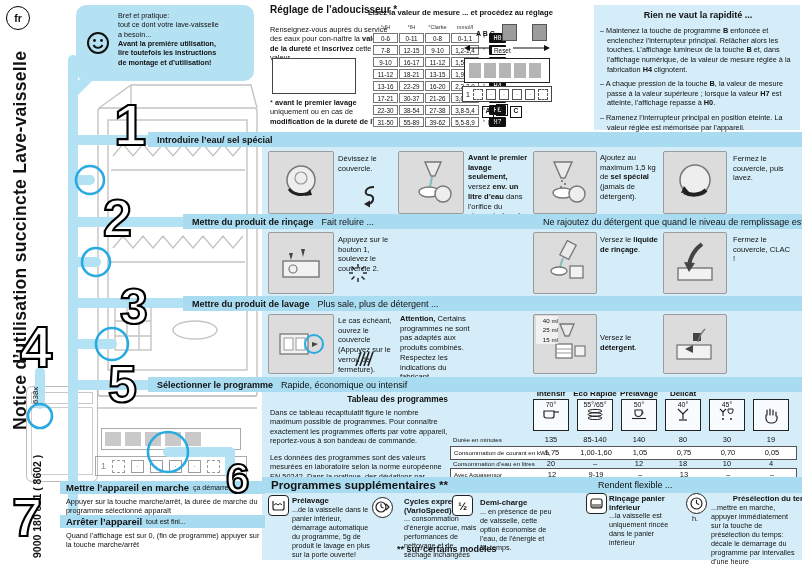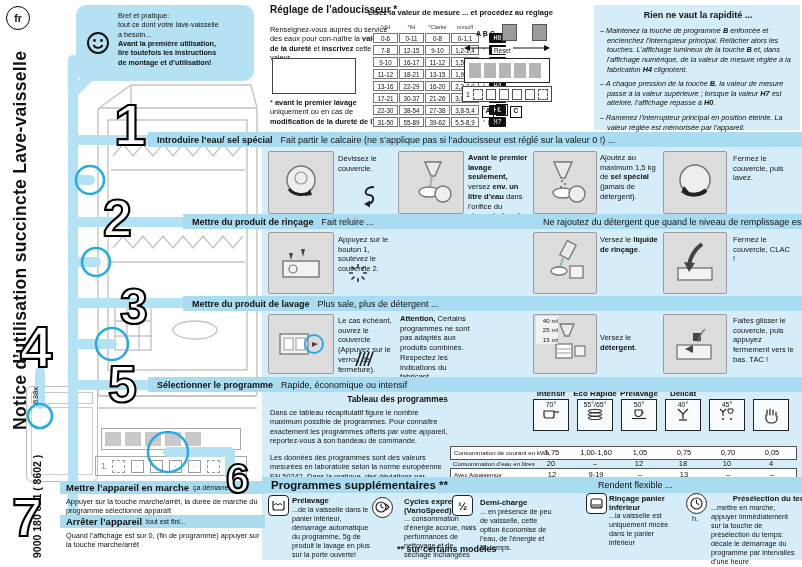--- a/index.html
+++ b/index.html
@@ -15,21 +15,21 @@
           display:flex;align-items:center;justify-content:center;}
   .ct{position:absolute;font-size:7.6px;line-height:1.28;}
   .b{font-weight:bold;}
   .bignum{position:absolute;font-weight:bold;color:#fff;line-height:1;z-index:6;
           -webkit-text-stroke:2.2px #000;}
   .vrot{position:absolute;transform-origin:0 0;transform:rotate(-90deg);white-space:nowrap;}
   .chipcell{background:#101010;color:#fff;font-family:"DejaVu Sans Mono",monospace;
             font-size:6.8px;text-align:center;border-radius:1px;padding-top:1px;}
   .hcell{background:#fff;border:1px solid #777;font-size:6.3px;text-align:center;padding-top:1px;}
   .hhead{font-size:5.6px;color:#333;text-align:center;}
-  .qb{font-size:7.3px;line-height:1.32;margin:0 0 5px 0;padding-left:7px;text-indent:-7px;font-style:italic;}
+  .qb{font-size:7.3px;line-height:1.32;margin:0 0 5px 0;padding-left:7px;text-indent:-7px;}
   .progname{position:absolute;transform:translateX(-50%);font-weight:bold;font-size:8px;white-space:nowrap;}
   .progbox{width:36px;height:32px;border:1.1px solid #222;background:#f8fcfe;display:flex;
            flex-direction:column;align-items:center;justify-content:flex-start;padding-top:1px;box-sizing:border-box;}
   .ptmp{font-size:7px;}
   .prow{position:absolute;left:450px;width:345px;height:12px;}
   .prow .lab{position:absolute;left:3px;top:2px;font-size:6.2px;white-space:nowrap;}
   .prow .vals{position:absolute;left:83px;top:1px;display:grid;grid-template-columns:repeat(6,36px);gap:8px;}
   .prow .vals span{font-size:7.5px;text-align:center;}
   .boxedrow{background:#fff;border:1px solid #555;}
   .xtitle{position:absolute;font-weight:bold;font-size:7.8px;line-height:1.2;}
@@ -241,21 +241,20 @@
 
   <div class="abs" style="left:600px;top:10px;width:196px;z-index:3;">
     <div class="b" style="text-align:center;font-size:9px;margin-bottom:6px;">Rien ne vaut la rapidité ...</div>
     <p class="qb"><span>– Maintenez la touche de programme </span><span style="font-weight: bold;">B</span><span> enfoncée et enclenchez l’interrupteur principal. Relâcher alors les touches. L’affichage lumineux de la touche </span><span style="font-weight: bold;">B</span><span> et, dans l’affichage numérique, de la valeur de mesure réglée à la fabrication </span><span style="font-weight: bold;">H4</span><span> clignotent.</span></p>
     <p class="qb"><span>– A chaque pression de la touche </span><span style="font-weight: bold;">B</span><span>, la valeur de mesure passe à la valeur supérieure ; lorsque la valeur </span><span style="font-weight: bold;">H7</span><span> est atteinte, l’affichage repasse à </span><span style="font-weight: bold;">H0</span><span>.</span></p>
     <p class="qb"><span>– Ramenez l’interrupteur principal en position éteinte. La valeur réglée est mémorisée par l’appareil.</span></p>
   </div>
 
   <div class="band" style="left:148px;top:132px;width:654px;height:15px;z-index:3;">
     <span class="bl">Introduire l’eau/ sel spécial</span>
-    <span class="bt">Fait partir le calcaire (ne s’applique pas si l’adoucisseur est réglé sur la valeur 0 !) ...</span>
   </div>
   <div class="band" style="left:183px;top:214px;width:619px;height:15px;z-index:3;">
     <span class="bl">Mettre du produit de rinçage</span>
     <span class="bt">Fait reluire ...</span>
     <span class="bt" style="position:absolute;left:352px;">Ne rajoutez du détergent que quand le niveau de remplissage est affiché !</span>
   </div>
   <div class="band" style="left:183px;top:296px;width:619px;height:15px;z-index:3;">
     <span class="bl">Mettre du produit de lavage</span>
     <span class="bt">Plus sale, plus de détergent ...</span>
   </div>
@@ -391,21 +390,20 @@
   <div class="ct" style="left:600px;top:325px;width:58px;margin-top:8px;"><span>Versez le </span><span style="font-weight: bold;">détergent</span><span>.</span></div>
 
   <div class="imgbox" style="left:663px;top:314px;width:62px;height:58px;">
     <svg width="48" height="42" viewBox="0 0 48 42">
       <rect x="6" y="22" width="34" height="14" fill="#f2f2f2" stroke="#777" stroke-width="1.3"></rect>
       <rect x="22" y="10" width="8" height="8" fill="#444"></rect>
       <polygon points="14,26 22,22 22,30" fill="#444"></polygon>
       <path d="M34,6 C30,10 28,14 27,19" fill="none" stroke="#777" stroke-width="1.4"></path>
     </svg>
   </div>
-  <div class="ct" style="left:733px;top:316px;width:62px;"><span>Faites glisser le couvercle, puis appuyez fermement vers le bas. TAC !</span></div>
 
   <div class="abs" style="left:270px;top:394px;width:178px;">
     <div class="b" style="font-size:8.4px;margin-bottom:4px;text-align:right;">Tableau des programmes</div>
     <div style="font-size:7.4px;line-height:1.28;margin-bottom:7px;">Dans ce tableau récapitulatif figure le nombre maximum possible de programmes. Pour connaître exactement les programmes offerts par votre appareil, reportez-vous à son bandeau de commande.</div>
     <div style="font-size:7.4px;line-height:1.28;">Les données des programmes sont des valeurs mesurées en laboratoire selon la norme européenne EN 50242. Dans la pratique, des déviations par rapport à cette norme sont possibles.</div>
   </div>
 
   <div class="abs" style="left:533px;top:389px;width:260px;height:46px;">
     <span class="progname" style="left:18px;top:0;">Intensif</span>
     <span class="progname" style="left:62px;top:0;">Eco Rapide</span>
@@ -462,20 +460,31 @@
               <line x1="6" y1="7" x2="6" y2="1"></line>
               <line x1="9" y1="7" x2="9" y2="2"></line>
               <line x1="12" y1="8" x2="12" y2="4"></line>
               <path d="M2,7 v4 a5,5 0 0 0 5,4 h1 a5,5 0 0 0 5,-4 v-3"></path>
             </g>
           </svg>
       </div>
     </div>
   </div>
 
+  <div class="prow" style="top:434px;">
+    <span class="lab">Durée en minutes</span>
+    <div class="vals">
+      <span>135</span>
+      <span>85-140</span>
+      <span>140</span>
+      <span>80</span>
+      <span>30</span>
+      <span>19</span>
+    </div>
+  </div>
   <div class="prow boxedrow" style="top:446px;">
     <span class="lab">Consommation de courant en kWh</span>
     <div class="vals">
       <span>1,75</span>
       <span>1,00-1,60</span>
       <span>1,05</span>
       <span>0,75</span>
       <span>0,70</span>
       <span>0,05</span>
     </div>

